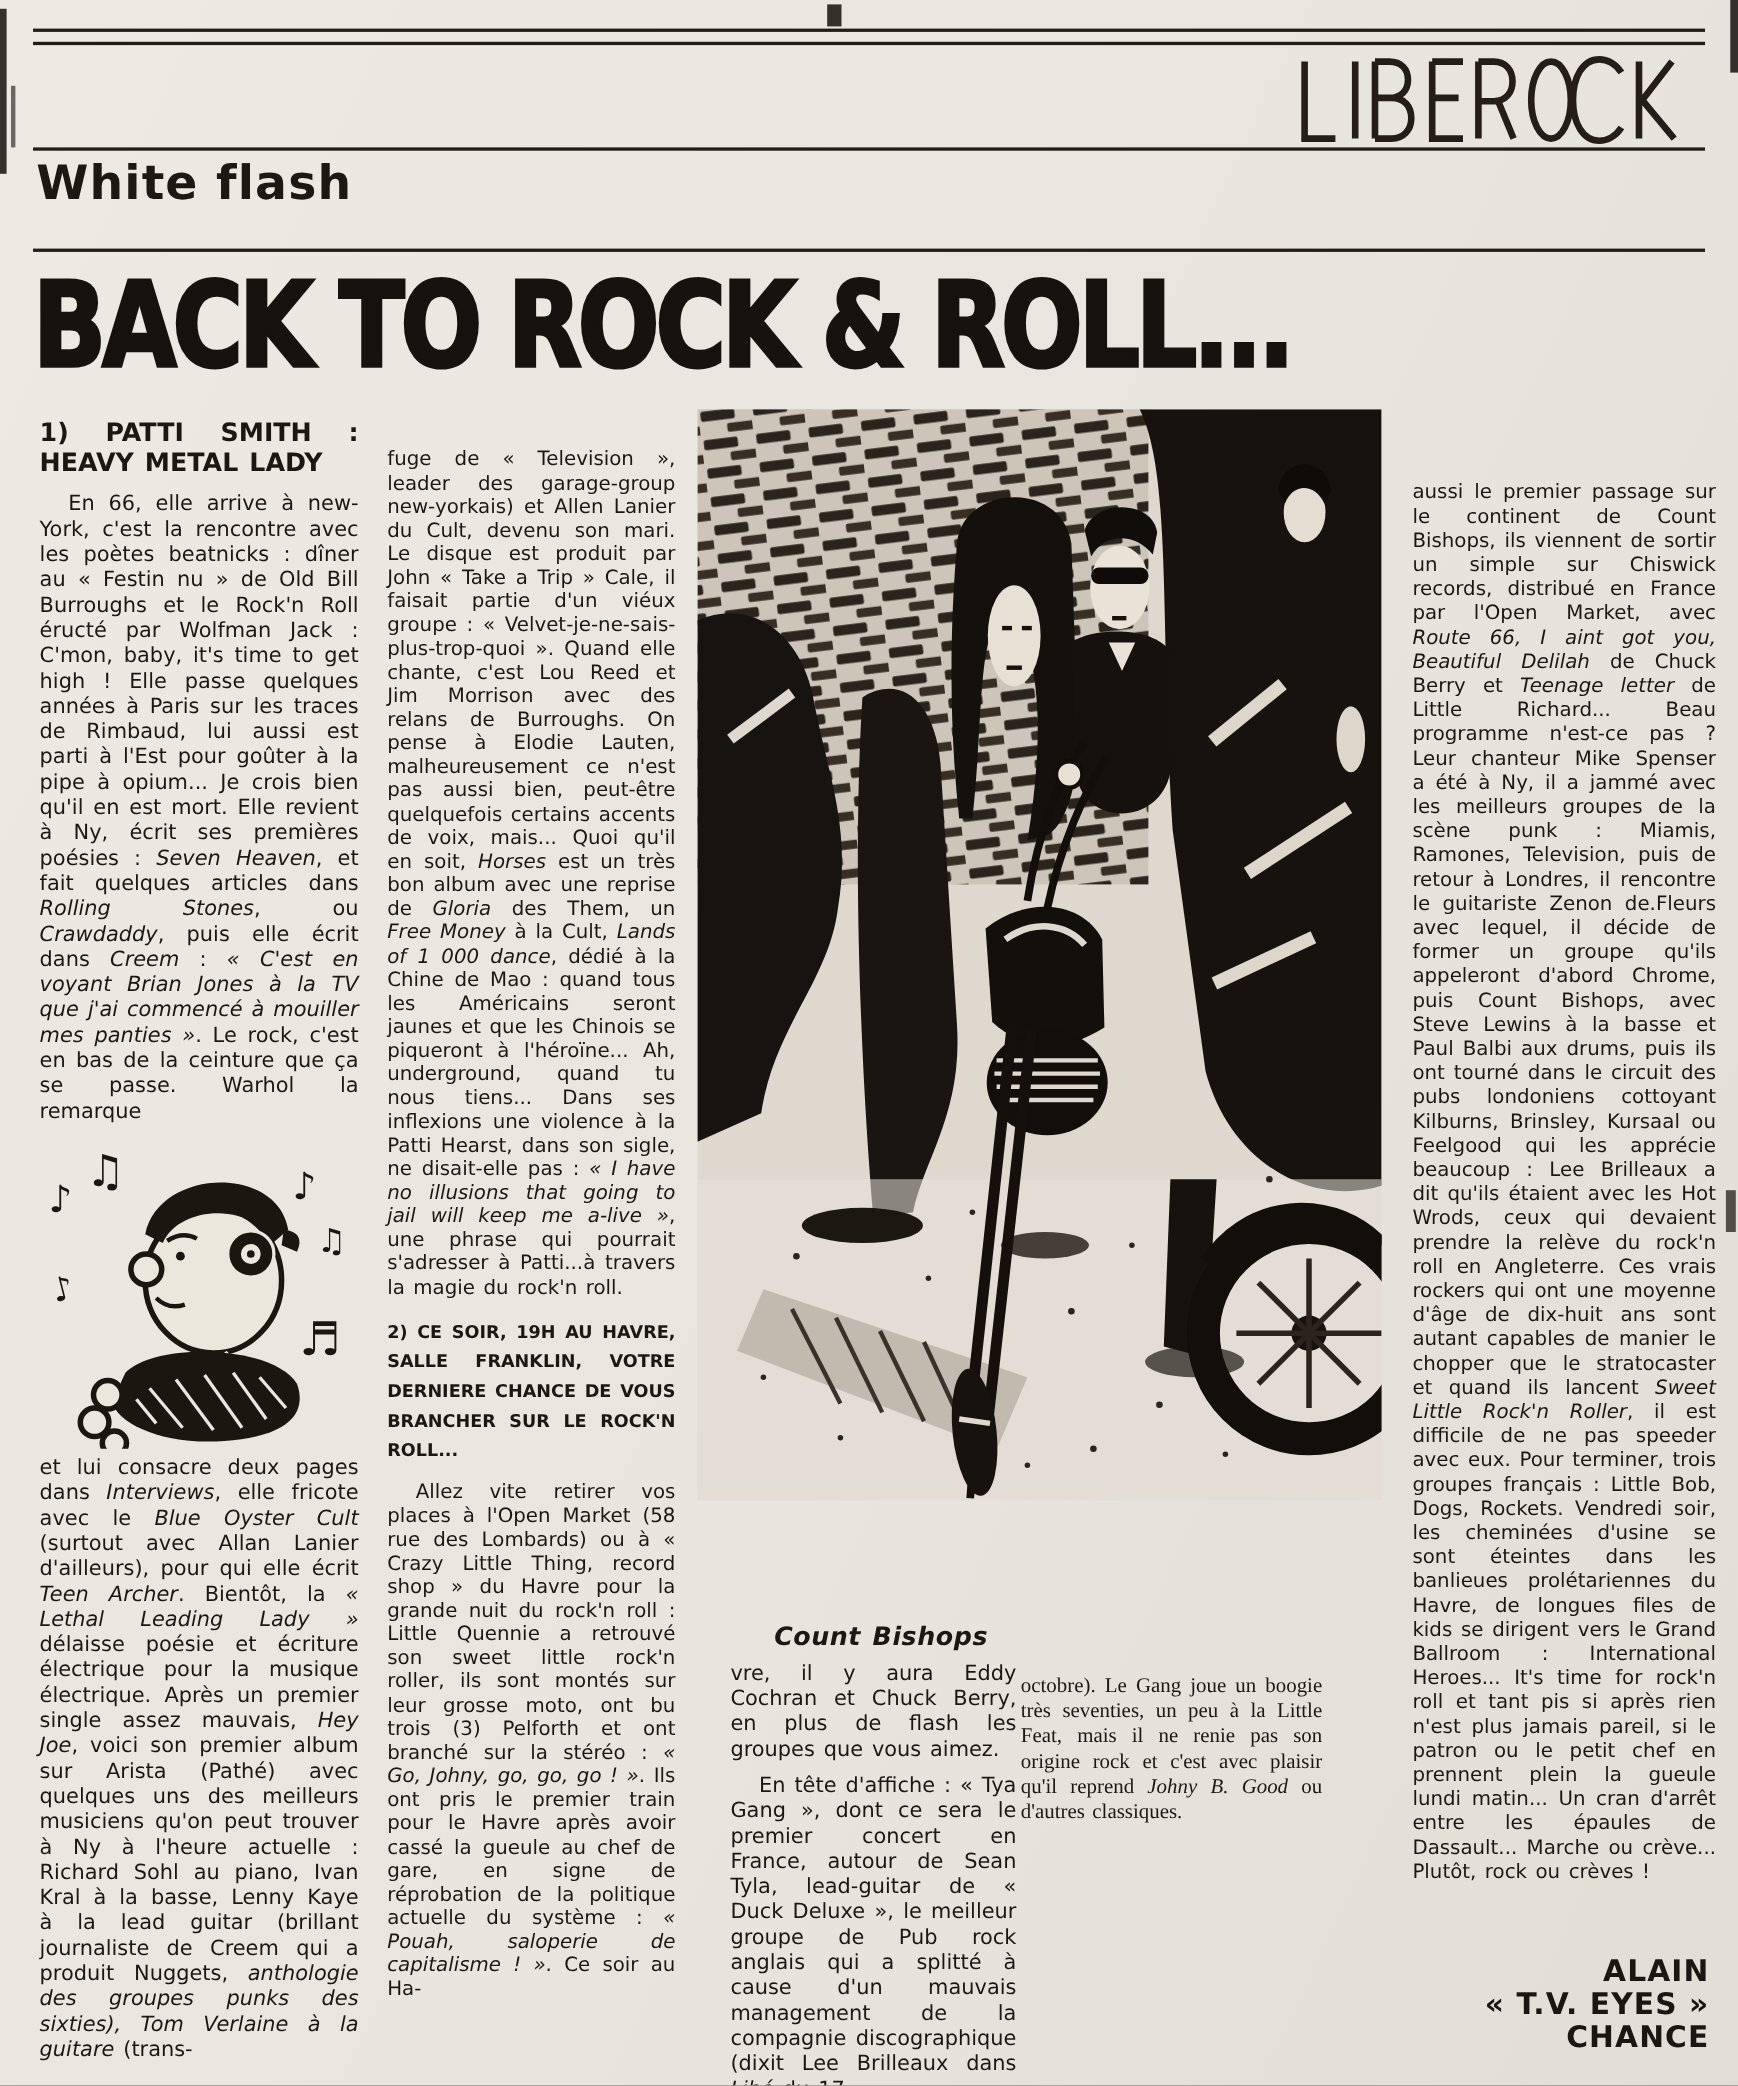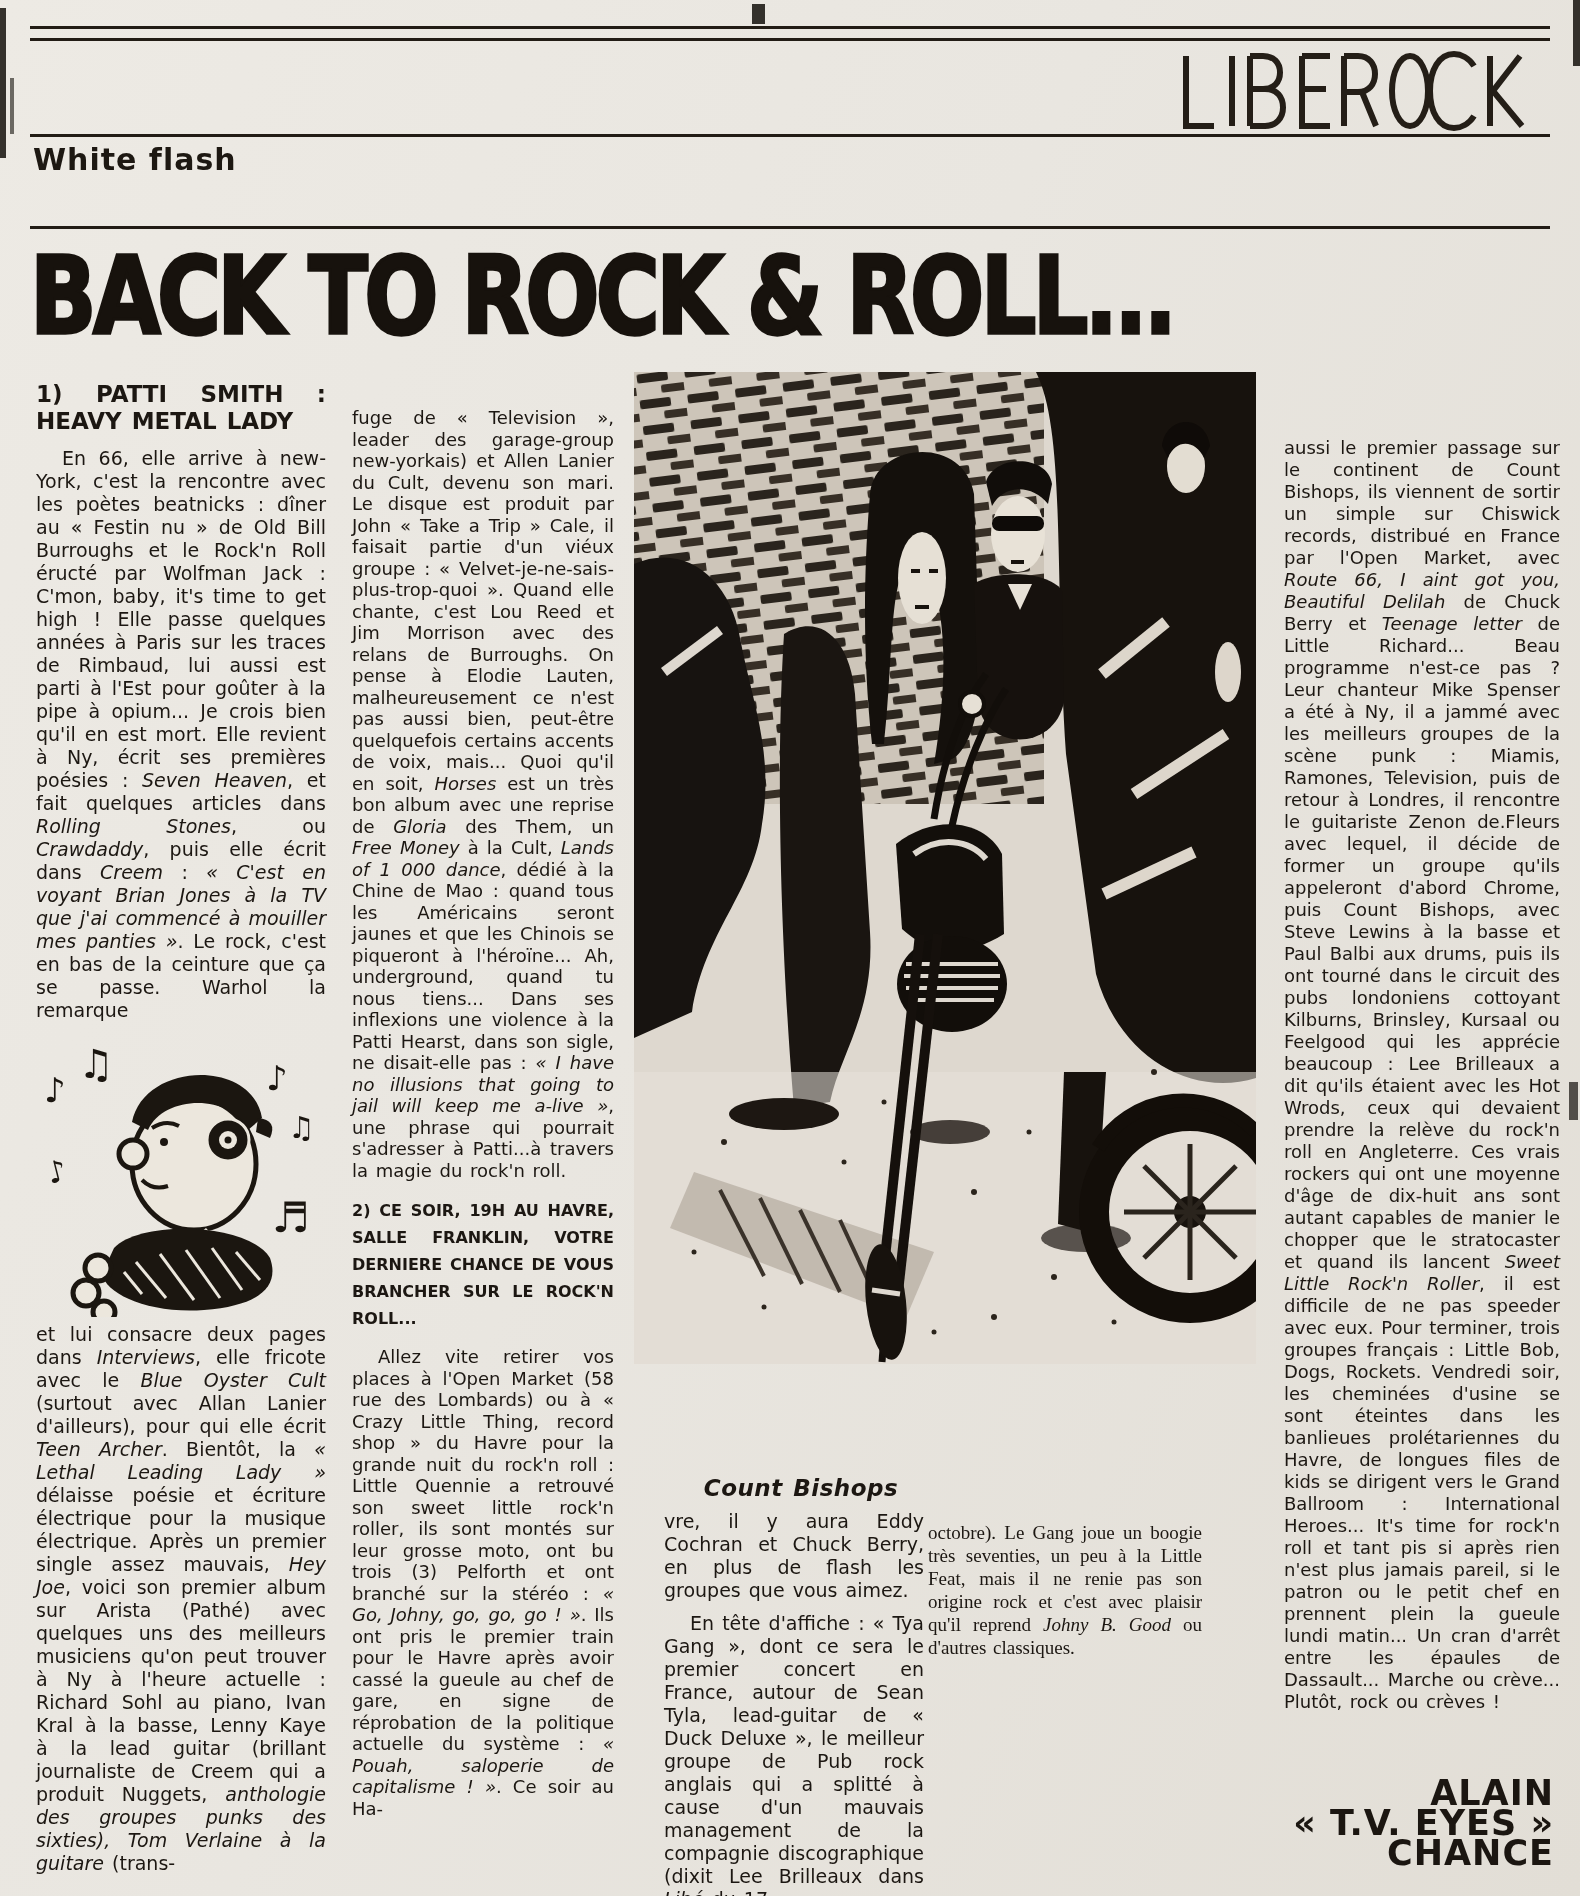--- a/index.html
+++ b/index.html
@@ -1,21 +1,21 @@
 <!DOCTYPE html>
 <html><head>
 <meta charset="utf-8">
 <style>
   html,body{margin:0;padding:0;background:#8d8a84;}
   .page{position:relative;width:1580px;height:1896px;overflow:hidden;
         background:linear-gradient(115deg,#edeae4 0%,#e9e6e0 45%,#e2ded6 100%);
         color:#1c1712;font-family:"DejaVu Sans",sans-serif;}
   .rule{position:absolute;left:30px;width:1520px;height:3px;background:#221c15;}
   .masthead{position:absolute;top:50px;right:30px;}
-  .kicker{position:absolute;left:33px;top:142px;font-size:30px;font-weight:bold;
+  .kicker{position:absolute;left:33px;top:142px;font-size:43px;font-weight:bold;
           letter-spacing:1px;color:#1d1812;}
   .headline{position:absolute;left:30px;top:234px;font-size:97px;font-weight:bold;
             letter-spacing:-4px;white-space:nowrap;color:#17120d;
             -webkit-text-stroke:3px #17120d;
             transform:scaleX(.90) scaleY(1.10);transform-origin:0 0;}
   .col{position:absolute;text-align:justify;font-size:19px;line-height:23px;word-spacing:2px;margin-top:29px;}
   .col p{margin:0 0 10px 0;}
   .col p.ind{text-indent:26px;}
   .col1{left:36px;top:352px;width:290px;}
   .col2{left:352px;top:378px;width:262px;font-size:18px;line-height:21.5px;}
@@ -24,21 +24,21 @@
   .col5{left:1284px;top:408px;width:276px;font-size:18px;line-height:22px;}
   .sec-head{font-weight:bold;font-size:23px;line-height:27px;margin:0 0 12px 0;}
   .sec-head .jl{display:block;text-align:justify;text-align-last:justify;}
   .sec-head2{font-weight:bold;font-size:16px;line-height:27px;text-align:justify;
              margin:16px 0 14px 0;}
   .caption{font-style:italic;font-weight:bold;font-size:23px;letter-spacing:.5px;
            margin:0 0 10px 14px;text-align:center;}
   .photo{position:absolute;left:634px;top:372px;width:622px;height:992px;}
   .cartoon{display:block;margin:4px auto 6px auto;}
   .byline{position:absolute;right:26px;top:1778px;text-align:right;font-weight:bold;
-          font-size:35px;line-height:30px;letter-spacing:1px;color:#1b1611;}
+          font-size:27px;line-height:30px;letter-spacing:1px;color:#1b1611;}
   .artifact{position:absolute;background:#14100c;opacity:.85;}
 </style>
 </head>
 <body>
 
 <div class="page">
 
   <div class="artifact" style="left:0;top:8px;width:6px;height:150px;"></div>
   <div class="artifact" style="left:10px;top:78px;width:4px;height:56px;opacity:.6;"></div>
   <div class="artifact" style="left:752px;top:4px;width:13px;height:20px;"></div>

